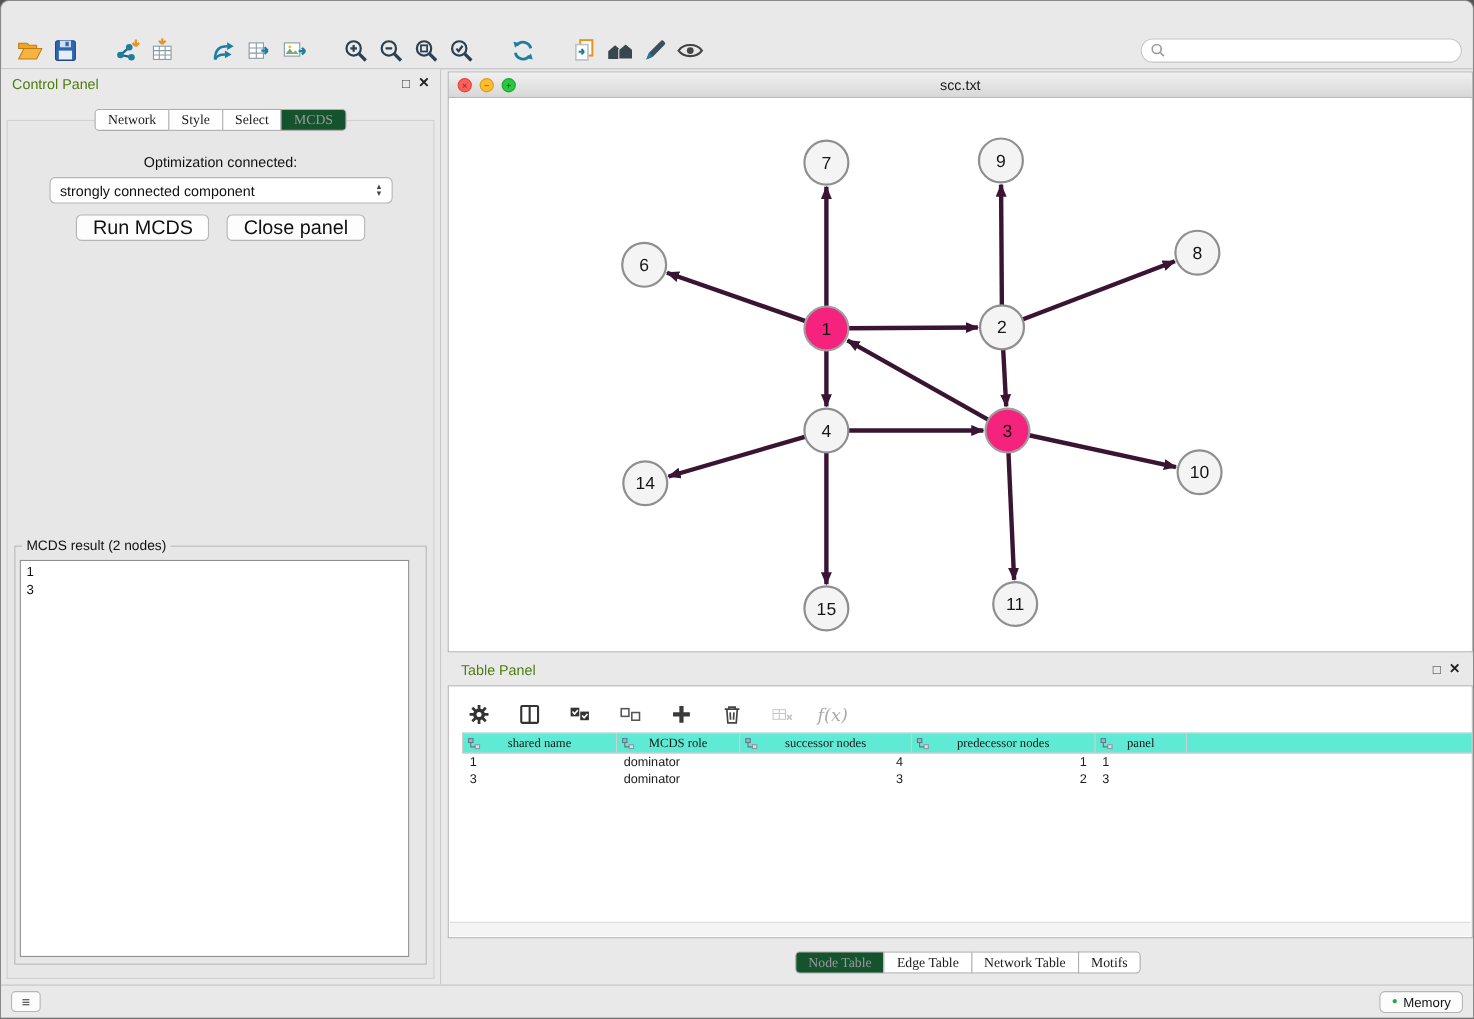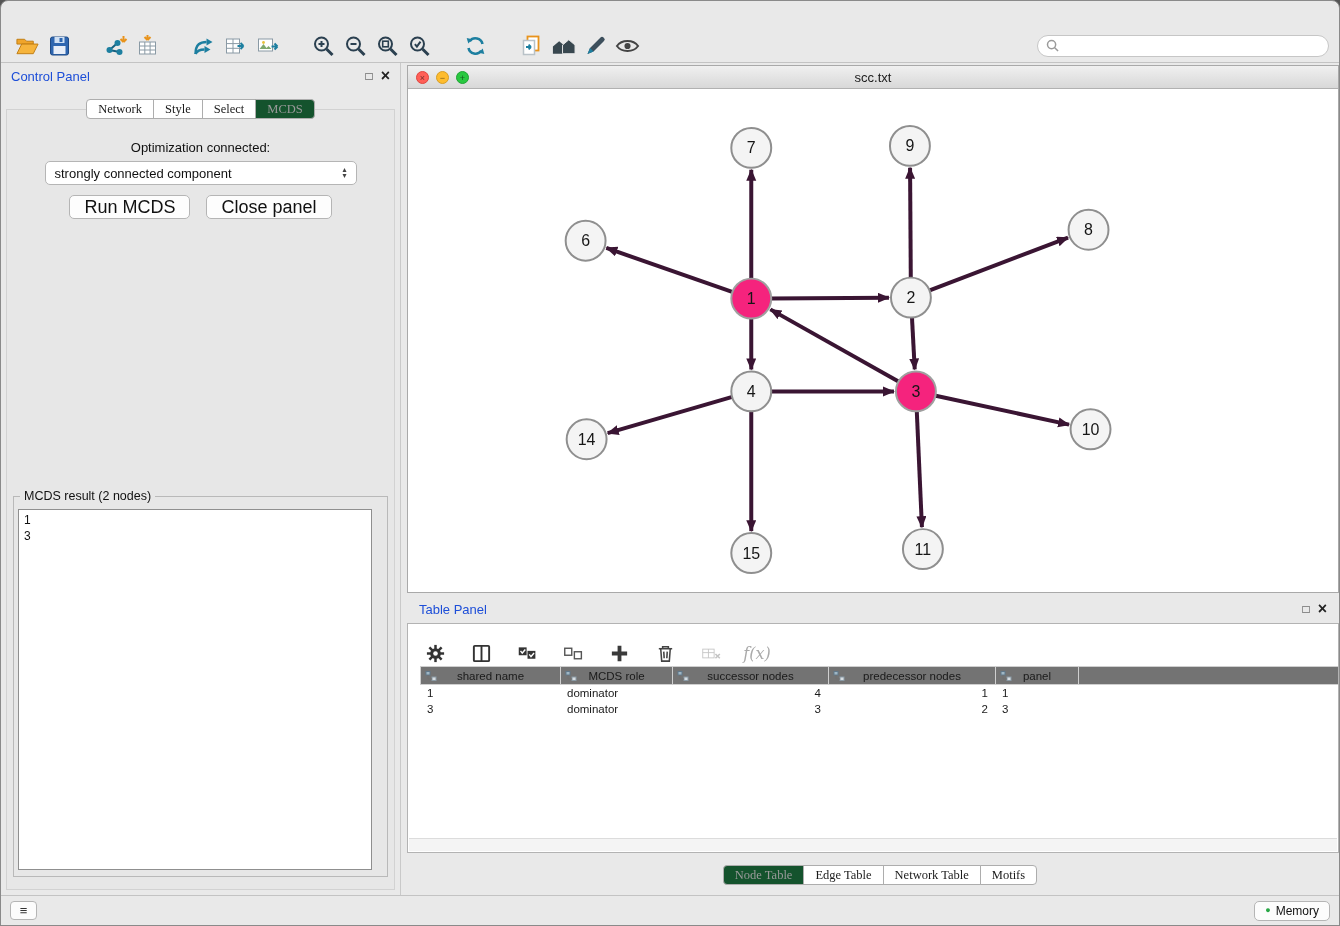--- a/index.html
+++ b/index.html
@@ -19,21 +19,21 @@
   .tbtn.g { margin-left:24px; }
   .search { margin-left:auto; width:292px; height:22px; background:#fff; border:1px solid #c6c6c6;
             border-radius:12px; display:flex; align-items:center; padding:0 8px; gap:5px; }
   .search input { border:none; outline:none; flex:1; font-size:12px; background:transparent;
                   font-family:"Liberation Sans",sans-serif; }
 
   
   .control-panel { position:absolute; left:0; top:62px; width:400px; bottom:30px;
                    background:#e9e9e9; border-right:1px solid #c9c9c9; }
   .cp-header { height:26px; display:flex; align-items:center; padding:0 10px; }
-  .panel-title { font-size:13px; color:#1d4ed8; }
+  .panel-title { font-size:13px; color:#4d7c0f; }
   .panel-icons { margin-left:auto; display:flex; gap:8px; align-items:center; }
   .icon-float { font-size:12px; color:#333; cursor:pointer; line-height:1; }
   .icon-close { font-size:16px; font-weight:bold; color:#222; cursor:pointer; line-height:1; }
   .seg-tabs { display:flex; justify-content:center; position:relative; z-index:2;font-family:Liberation Serif, serif; }
   .cp-tabs { margin-top:10px; }
   .seg-tab { height:20px; line-height:19px; padding:0 11px; font-size:12.5px; background:#fff;
              border:1px solid #adadad; margin-left:-1px; color:#1a1a1a; cursor:pointer; }
   .seg-tab:first-child { border-radius:4px 0 0 4px; margin-left:0; }
   .seg-tab:last-child { border-radius:0 4px 4px 0; }
   .seg-tab.active { background:#14532d; color:#9a9a9a; }
@@ -72,26 +72,26 @@
   .light.green { background:#28c840; border:1px solid #1ea433; }
   .net-canvas { position:absolute; top:24px; left:0; right:0; bottom:0; background:#fff; }
   .net-canvas svg { width:100%; height:100%; display:block; }
   svg text { font-family:"Liberation Sans",sans-serif; }
 
   
   .table-panel { position:absolute; left:406px; top:596px; right:0; bottom:30px; background:#e9e9e9; }
   .tp-header { height:24px; display:flex; align-items:center; padding:0 12px; }
   .tp-content { position:absolute; top:26px; left:0; right:0; bottom:42px; background:#fff;
                 border:1px solid #b3b3b3; }
-  .tp-toolbar { height:42px; display:flex; align-items:flex-end; padding:0 14px; gap:20px; }
+  .tp-toolbar { height:42px; display:flex; align-items:flex-start; padding:12px 14px; gap:20px; }
   .tp-toolbar .tbtn { width:26px; height:26px; }
   .tp-toolbar .tbtn svg { width:21px; height:21px; }
   .fx { font-family:"DejaVu Serif", serif; font-style:italic; font-size:16px; color:#aaaaaa; }
-  .thead { display:flex; margin-left:12px; height:19px; background:#737373;
-           border-top:1px solid #cfcfcf; border-bottom:1px solid #cfcfcf; }
+  .thead { display:flex; margin-left:12px; height:19px; background:#5eead4;
+           border-top:1px solid #cfcfcf; border-bottom:1px solid #cfcfcf;font-family:Liberation Serif, serif; }
   .th { position:relative; display:flex; align-items:center; justify-content:center;
         font-size:11.5px; color:#1a1a1a; border-left:1px solid #cfcfcf; cursor:pointer; }
   .th:last-child { border-right:1px solid #cfcfcf; }
   .th .hicon { position:absolute; left:4px; top:3px; }
   .w0{width:140px}.w1{width:112px}.w2{width:156px}.w3{width:167px}.w4{width:84px}
   .tbody { margin-left:12px; }
   .trow { display:flex; height:16px; line-height:16px; font-size:11.5px; color:#1a1a1a; cursor:default; }
   .tcell { padding:0 7px; overflow:hidden; white-space:nowrap; }
   .tcell.c2,.tcell.c3 { text-align:right; }
   .hscroll { position:absolute; left:1px; right:1px; bottom:1px; height:13px; background:#f4f4f4;

